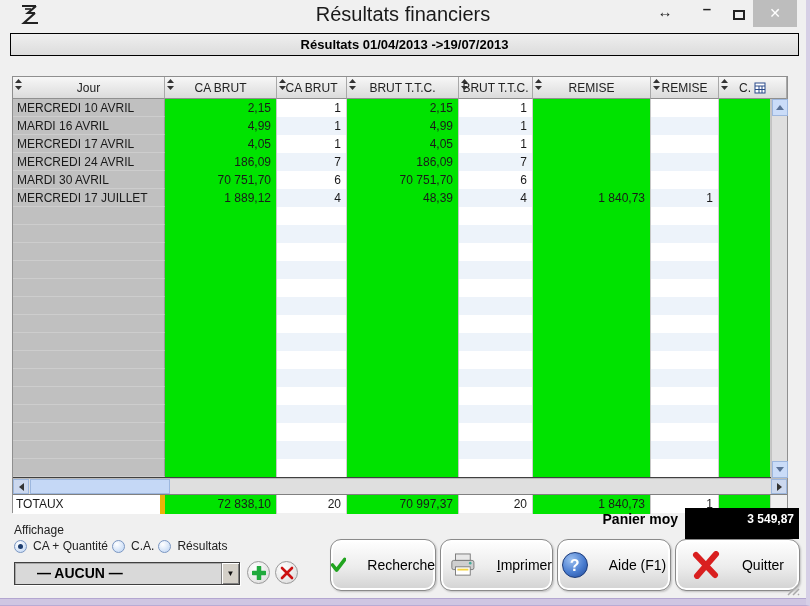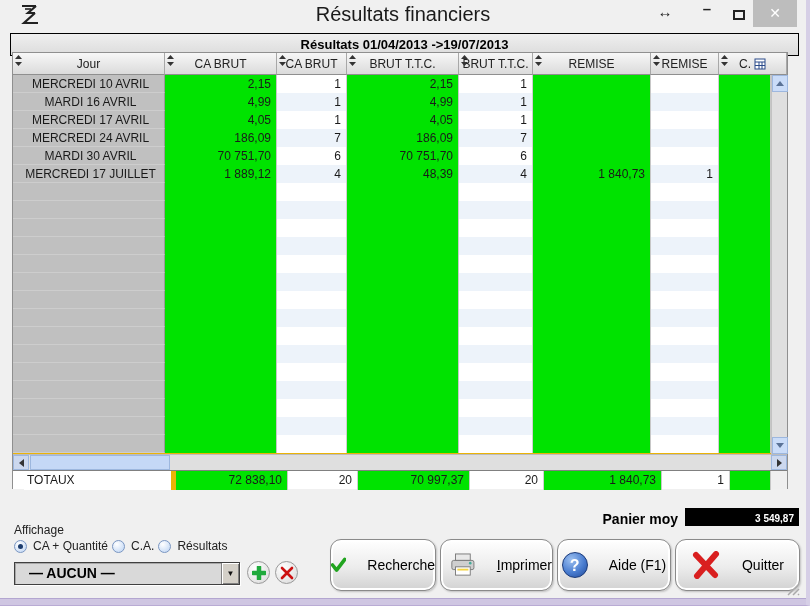--- a/index.html
+++ b/index.html
@@ -23,79 +23,79 @@
   .ctrl-max { left:726px; width:26px; line-height:27px; }
   .ctrl-max .sq { display:inline-block; width:12px; height:10px; border:2px solid #222; vertical-align:middle; }
   .ctrl-close { left:753px; width:44px; background:#bdbdbd; color:#fff; font-size:14px; line-height:27px; }
 
   
   .banner { position:absolute; left:10px; top:33px; width:789px; height:23px;
             background:linear-gradient(#efefef,#dcdcdc); border:1px solid #000;
             text-align:center; font-weight:bold; font-size:13px; line-height:21px; color:#000; }
 
   
-  .grid { position:absolute; left:12px; top:52px; width:776px; height:437px;
-          border:1px solid #8f8f8f; background:#eab308; font-size:12px; color:#1a1a1a; }
+  .grid { position:absolute; left:12px; top:76px; width:776px; height:437px;
+          border:1px solid #8f8f8f; background:#404040; font-size:12px; color:#1a1a1a; }
   .hdr-row { display:flex; height:22px; }
   .hcell { position:relative; background:linear-gradient(#f7f7f7,#dbdbdb);
            border-right:1px solid #a8a8a8; border-bottom:1px solid #8f8f8f;
            display:flex; align-items:center; justify-content:center; font-size:12px; color:#222; }
   .hcell .sort { position:absolute; left:2px; top:2px; }
   .hcell .grid-ic { margin-left:3px; }
   .body { display:flex; height:379px; }
   .rows { width:758px; }
   .trow { display:flex; height:18px; background:#fff; }
   .trow.alt { background:#edf3fa; }
   .cell { height:18px; line-height:18px; overflow:hidden; white-space:nowrap;
           border-right:1px solid #d0d0d0; }
   .c-jour  { background:#c0c0c0; border-bottom:1px solid #cdcdcd; border-right:1px solid #9a9a9a;
-             padding-left:4px; text-align:center; }
+             padding-left:4px; text-align:left; }
   .c-green { background:#00e300; text-align:right; padding-right:5px; border-right:1px solid #c7c7c7; }
   .c-qty   { background:transparent; text-align:right; padding-right:5px; }
   .w0{width:152px}.w1{width:112px}.w2{width:70px}.w3{width:112px}.w4{width:74px}.w5{width:118px}.w6{width:68px}.w7{flex:1}
 
   
   .vscroll { width:16px; background:#dfdfdf; border-left:1px solid #c2c2c2; position:relative; }
   .sbtn { position:absolute; left:0; width:16px; height:17px; background:#cadcf8;
           border:1px solid #9db7de; display:flex; align-items:center; justify-content:center; }
   .sbtn svg { display:block; }
   .vscroll .up{ top:0; } .vscroll .down{ bottom:0; }
   .hscroll { position:relative; height:16px; background:#dfdfdf; border-top:1px solid #bcbcbc; }
   .hbtn { position:absolute; top:0; width:16px; height:15px; background:#ccd8ee;
           border:1px solid #9db7de; display:flex; align-items:center; justify-content:center; }
   .hbtn.left{ left:0; } .hbtn.right{ right:0; }
   .hthumb { position:absolute; left:17px; top:0; width:140px; height:15px;
             background:#c5d8f6; border:1px solid #9db7de; }
 
   
   .totrow { display:flex; height:19px; border-top:1px solid #808080; background:#fff; font-size:12px; }
   .totrow .cell { line-height:19px; height:19px; }
-  .tot-label { background:#fff; padding-left:3px; border-right:5px solid #eab308;margin-left:11px; }
+  .tot-label { background:#fff; padding-left:3px; border-right:5px solid #eab308; }
   .tot-corner { width:16px; background:#efefef; }
 
   
   .panier-label { position:absolute; left:540px; top:511px; width:138px; text-align:right;
                   font-weight:bold; font-size:14px; color:#000; }
-  .panier-box { position:absolute; left:685px; top:508px; width:114px; height:18px; background:#000;
-                color:#fff; font-weight:bold; font-size:10px; line-height:22px;
+  .panier-box { position:absolute; left:685px; top:508px; width:114px; height:31px; background:#000;
+                color:#fff; font-weight:bold; font-size:12px; line-height:22px;
                 text-align:right; padding-right:5px; }
 
   .affichage { position:absolute; left:14px; top:523px; font-size:12px; color:#222; }
   .radio-row { position:absolute; left:14px; top:539px; display:flex; align-items:center; gap:4px;
                font-size:12px; color:#222; }
   .radio-item { display:flex; align-items:center; gap:6px; }
   .rdot { width:13px; height:13px; border-radius:50%; border:1px solid #7a96c2;
           background:radial-gradient(circle at 35% 30%, #ffffff, #cfe0f7 70%); position:relative; }
   .rdot.on::after { content:""; position:absolute; left:3px; top:3px; width:5px; height:5px;
                     border-radius:50%; background:#1b3c6e; }
 
   .select { position:absolute; left:14px; top:562px; width:226px; height:23px;
             border:1px solid #404040; background:#d9d9d9;
             box-shadow: inset 1px 1px 0 #a8a8a8, 1px 1px 0 #ffffff; display:flex; }
-  .select .val { flex:1; font-weight:bold; font-size:14px; line-height:21px; padding-left:14px;
+  .select .val { flex:1; font-weight:bold; font-size:14px; line-height:21px; padding-left:22px;
                  color:#000; overflow:hidden; white-space:nowrap; }
   .select .drop { width:18px; background:#d4d0c8; border-left:1px solid #808080;
                   box-shadow: inset 1px 1px 0 #ffffff, inset -1px -1px 0 #808080;
                   font-size:8px; line-height:21px; text-align:center; color:#111; }
 
   .round-ic { position:absolute; width:23px; height:23px; border-radius:50%;
               background:radial-gradient(circle at 35% 30%, #ffffff, #e2e2e2 75%, #bfbfbf);
               border:1px solid #9a9a9a; display:flex; align-items:center; justify-content:center; }
   .ic-plus { left:247px; top:561px; } .ic-del { left:275px; top:561px; }
 

